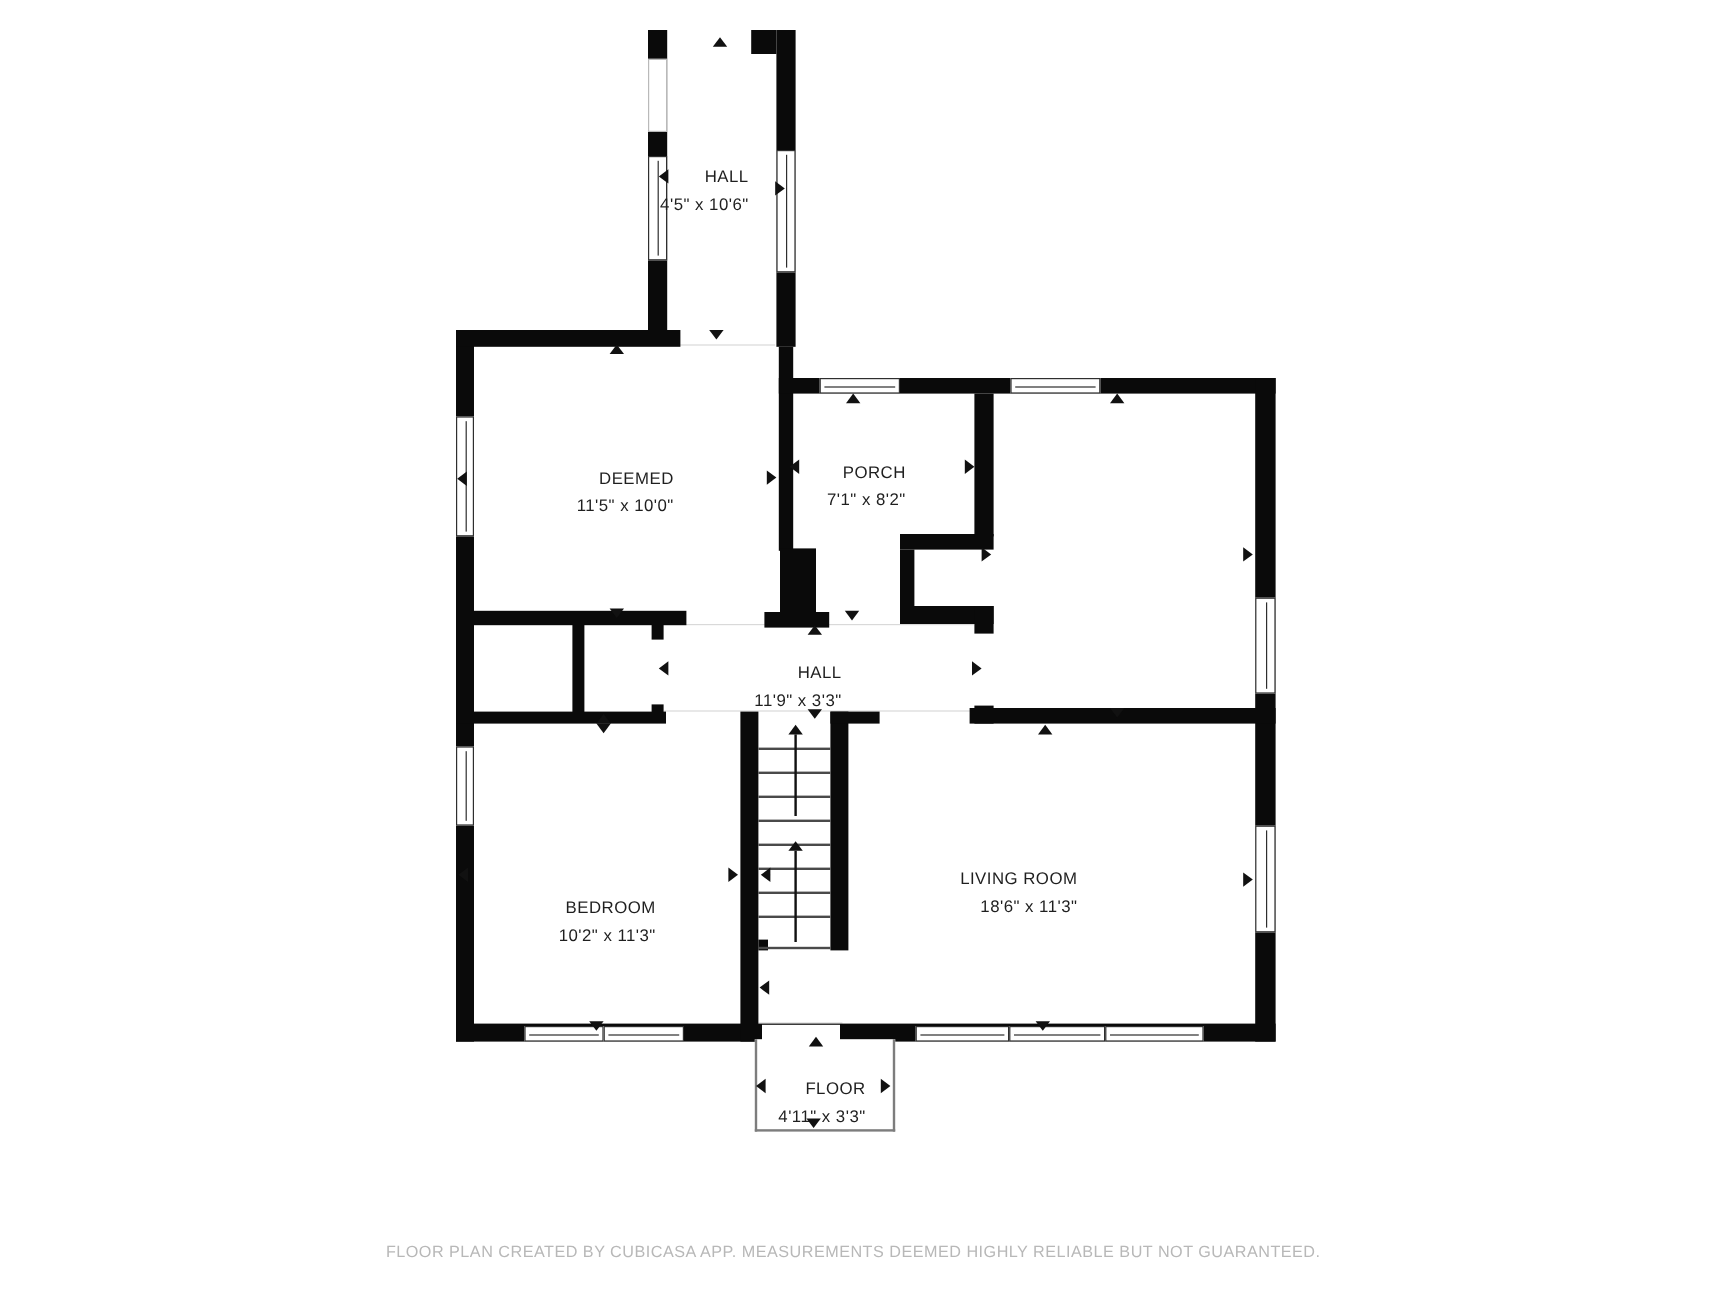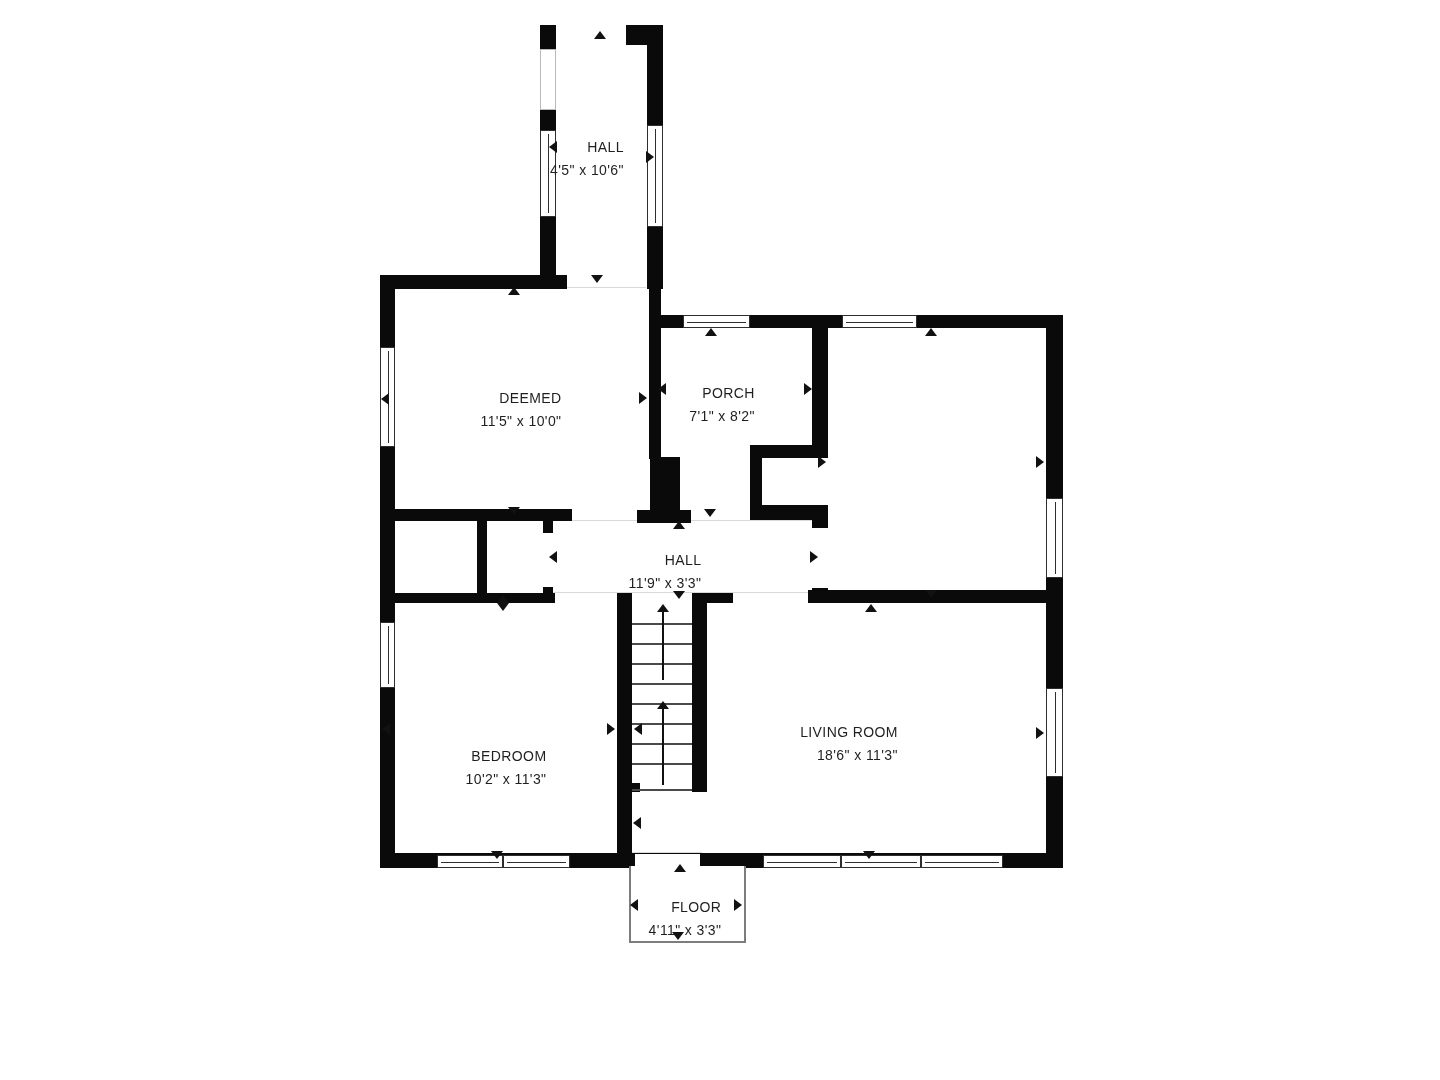--- a/index.html
+++ b/index.html
@@ -59,20 +59,21 @@
   <div class="room-label" style="left:849px;top:744px;">
     <div>LIVING ROOM</div>
     <div>18'6" x 11'3"</div>
   </div>
 
   <div class="room-label" style="left:685px;top:919px;">
     <div>FLOOR</div>
     <div>4'11" x 3'3"</div>
   </div>
 
+  <div class="footer">FLOOR PLAN CREATED BY CUBICASA APP. MEASUREMENTS DEEMED HIGHLY RELIABLE BUT NOT GUARANTEED.</div>
 <div class="faint" style="left: 553px; top: 520px; width: 259px; height: 1px;"></div>
     <div class="faint" style="left: 553px; top: 592px; width: 259px; height: 1px;"></div>
     <div class="faint" style="left: 557px; top: 287px; width: 89px; height: 1px;"></div>
     <div class="faint" style="left: 632px; top: 852px; width: 70px; height: 1px;"></div>
     <div class="wall" style="left: 540px; top: 25px; width: 16px; height: 262px;"></div>
     <div class="wall" style="left: 647px; top: 25px; width: 16px; height: 264px;"></div>
     <div class="wall" style="left: 626px; top: 25px; width: 21px; height: 20px;"></div>
     <div class="wall" style="left: 380px; top: 275px; width: 15px; height: 593px;"></div>
     <div class="wall" style="left: 380px; top: 275px; width: 187px; height: 14px;"></div>
     <div class="wall" style="left: 649px; top: 289px; width: 12px; height: 170px;"></div>

